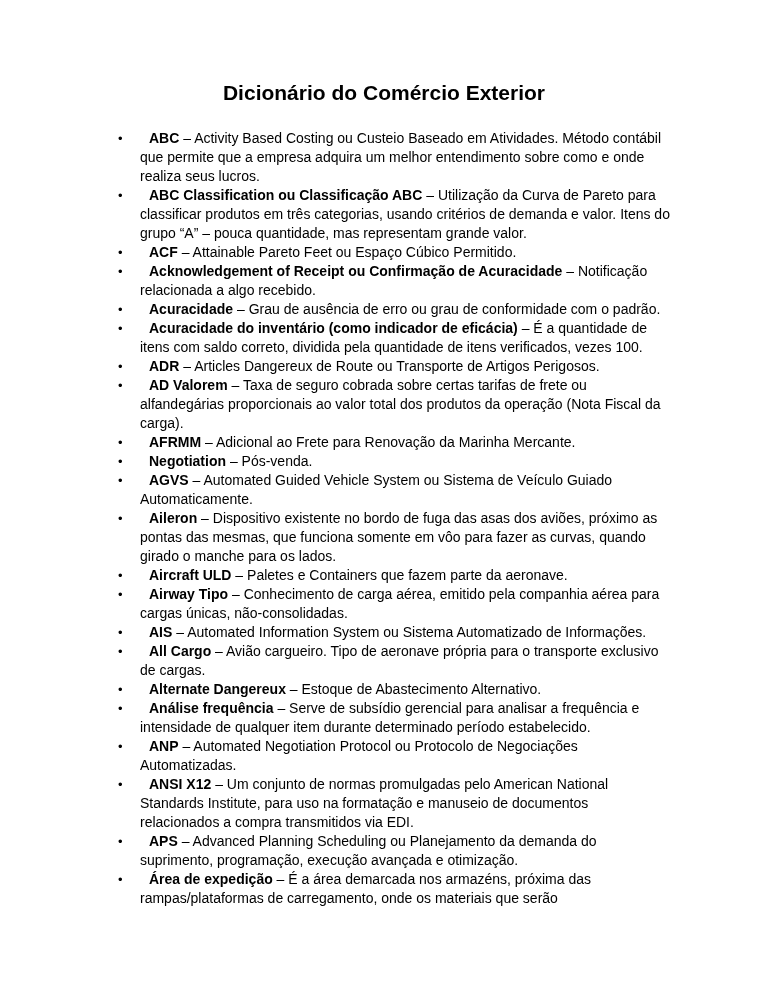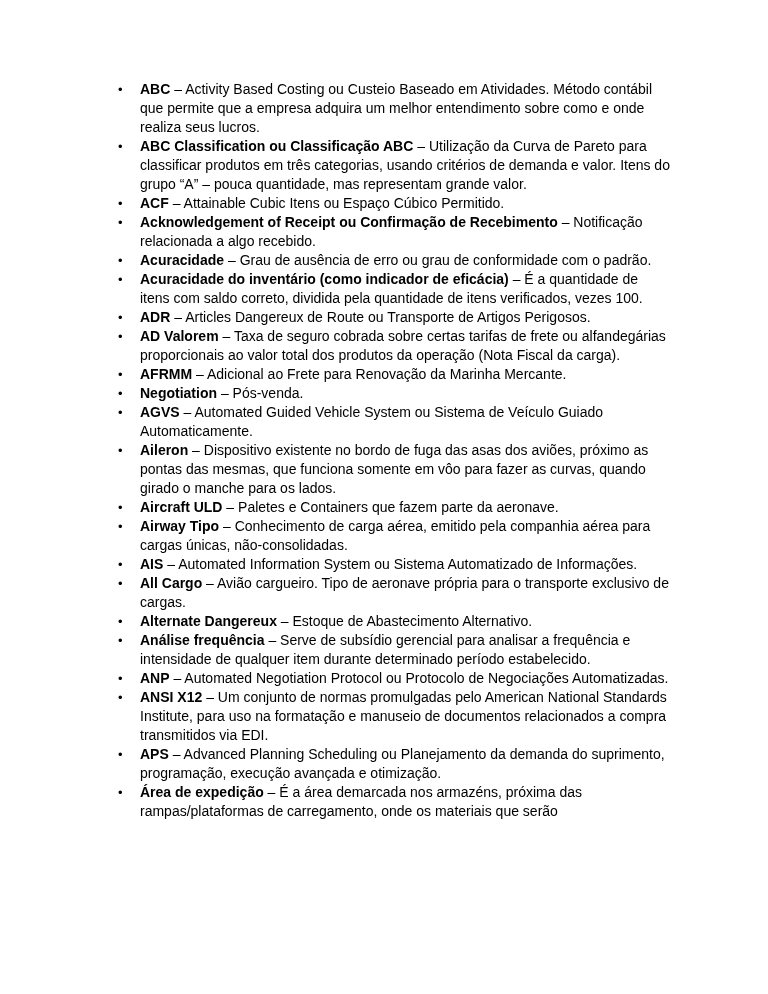--- a/index.html
+++ b/index.html
@@ -41,44 +41,46 @@
     padding: 0;
   }
   ul.glossary li.entry .bullet {
     position: absolute;
     left: -22px;
     top: 0;
     font-size: 13px;
   }
   ul.glossary li.entry .term {
     font-weight: bold;
+    margin-left: 9px;
   }
   ul.glossary li.entry .sep,
   ul.glossary li.entry .def {
     font-weight: normal;
   }
 </style>
 </head>
 <body>
 
 <div class="page">
+  <h1 class="doc-title">Dicionário do Comércio Exterior</h1>
 
   <ul class="glossary" id="glossary-list">
 
   <li class="entry">
       <span class="bullet">•</span><span class="term">ABC</span><span class="sep"> – </span><span class="def">Activity Based Costing ou Custeio Baseado em Atividades. Método contábil que permite que a empresa adquira um melhor entendimento sobre como e onde realiza seus lucros.</span>
     </li>
       <li class="entry">
       <span class="bullet">•</span><span class="term">ABC Classification ou Classificação ABC</span><span class="sep"> – </span><span class="def">Utilização da Curva de Pareto para classificar produtos em três categorias, usando critérios de demanda e valor. Itens do grupo “A” – pouca quantidade, mas representam grande valor.</span>
     </li>
       <li class="entry">
-      <span class="bullet">•</span><span class="term">ACF</span><span class="sep"> – </span><span class="def">Attainable Cubic Itens ou Espaço Cúbico Permitido.</span>
+      <span class="bullet">•</span><span class="term">ACF</span><span class="sep"> – </span><span class="def">Attainable Pareto Feet ou Espaço Cúbico Permitido.</span>
     </li>
       <li class="entry">
-      <span class="bullet">•</span><span class="term">Acknowledgement of Receipt ou Confirmação de Recebimento</span><span class="sep"> – </span><span class="def">Notificação relacionada a algo recebido.</span>
+      <span class="bullet">•</span><span class="term">Acknowledgement of Receipt ou Confirmação de Acuracidade</span><span class="sep"> – </span><span class="def">Notificação relacionada a algo recebido.</span>
     </li>
       <li class="entry">
       <span class="bullet">•</span><span class="term">Acuracidade</span><span class="sep"> – </span><span class="def">Grau de ausência de erro ou grau de conformidade com o padrão.</span>
     </li>
       <li class="entry">
       <span class="bullet">•</span><span class="term">Acuracidade do inventário (como indicador de eficácia)</span><span class="sep"> – </span><span class="def">É a quantidade de itens com saldo correto, dividida pela quantidade de itens verificados, vezes 100.</span>
     </li>
       <li class="entry">
       <span class="bullet">•</span><span class="term">ADR</span><span class="sep"> – </span><span class="def">Articles Dangereux de Route ou Transporte de Artigos Perigosos.</span>
     </li>

